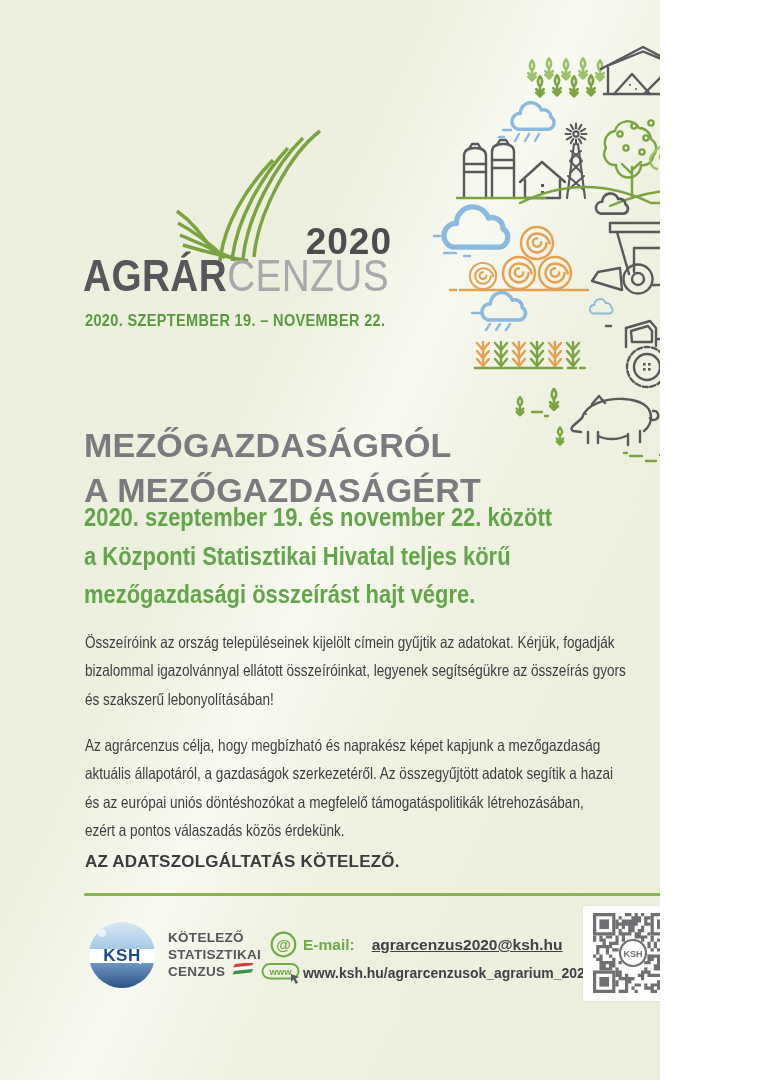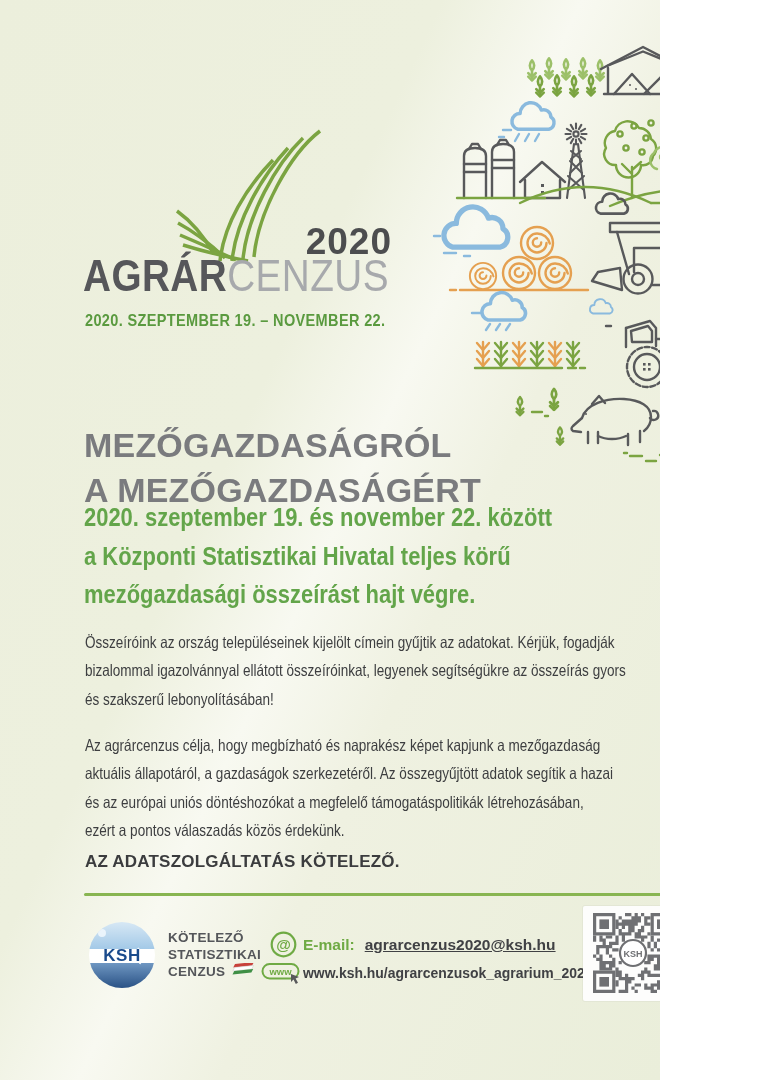--- a/index.html
+++ b/index.html
@@ -30,21 +30,21 @@
   .para2{top:731px;}
   .mandatory{left:85px;top:852px;font-size:17px;font-weight:700;color:#3b3c3e;letter-spacing:.2px;text-align:center;}
   .divider{left:84px;top:893px;width:600px;height:3px;background:#88b551;border-radius:2px;}
 
   
   .ksh-sphere{left:88px;top:921px;width:68px;height:68px;}
   .org{left:168px;top:929px;font-size:13.5px;line-height:17px;font-weight:700;color:#54565a;letter-spacing:.3px;}
   .org .flag{display:inline-block;vertical-align:baseline;margin-left:4px;}
   .contact-icon-at{left:270px;top:931px;width:27px;height:27px;}
   .contact-email{left:303px;top:936px;font-size:15.5px;font-weight:700;}
-  .contact-email .lbl{color:#6faa44;margin-right:10px;}
+  .contact-email .lbl{color:#6faa44;margin-right:17px;}
   .contact-email .val{color:#404144;text-decoration:underline;}
   .contact-icon-www{left:261px;top:962px;width:42px;height:26px;}
   .contact-web{left:303px;top:964px;font-size:15.5px;font-weight:700;color:#404144;}
   .qr-card{left:583px;top:906px;width:100px;height:95px;background:#fdfdfc;border-radius:2px;box-shadow:0 0 0 1px rgba(0,0,0,.03);}
   .qr-card svg{position:absolute;left:10px;top:7px;}
 </style>
 </head>
 <body>
 
 <div class="page">

